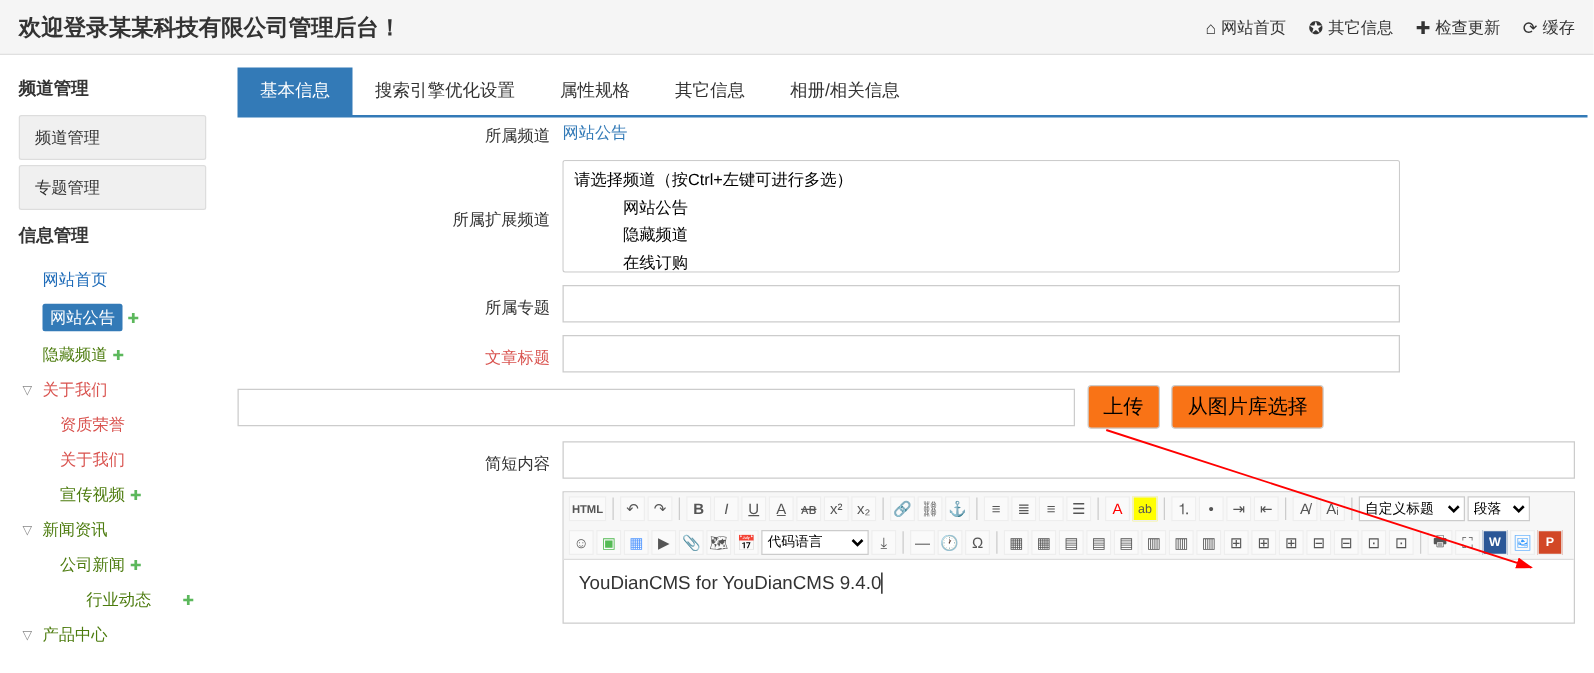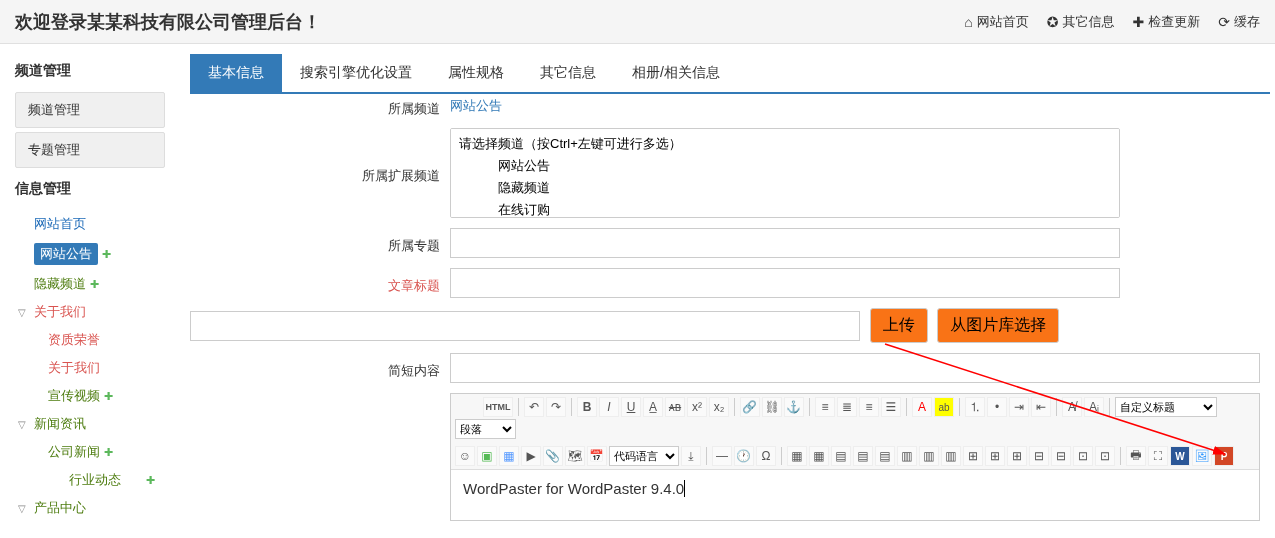--- a/index.html
+++ b/index.html
@@ -31,21 +31,21 @@
 .form-val { flex: 1; }
 .form-val select[multiple] { width: 670px; height: 90px; border: 1px solid #ccc; font-size: 13px; padding: 4px; }
 .form-val select[multiple] option { padding: 2px 4px; }
 .form-val input[type=text] { width: 670px; height: 30px; border: 1px solid #ccc; padding: 0 8px; font-size: 13px; }
 .link-blue { color: #337ab7; }
 .btn-sm { border: 1px solid #ccc; background: #f97316; padding: 6px 12px; cursor: pointer; font-size: 16px; border-radius: 3px; margin-left: 6px; }
 .big-input { width: 810px !important; }
 .editor { border: 1px solid #ccc; width: 810px; }
 .ed-toolbar { background: #f7f7f7; border-bottom: 1px solid #ddd; padding: 3px 4px; display: flex; flex-wrap: wrap; align-items: center; gap: 2px; }
 .ed-btn { width: 20px; height: 20px; display: inline-flex; align-items: center; justify-content: center; cursor: pointer; font-size: 12px; color: #555; background: #fafafa; border: 1px solid #eee; }
-.ed-btn.html { width: 30px; font-size: 9px; font-weight: bold; margin-left: 28px; }
+.ed-btn.html { width: 30px; font-size: 9px; font-weight: bold; }
 .ed-sep { width: 1px; height: 18px; background: #ccc; margin: 0 3px; }
 .ed-sel { height: 20px; font-size: 11px; border: 1px solid #ccc; background: #fff; }
 .ed-body { min-height: 50px; padding: 10px 12px; font-size: 15px; font-family: Arial; }
 .ed-body .cursor { border-right: 1px solid #000; animation: blink 1s infinite; }
 @keyframes blink { 50% { border-color: transparent; } }
 .arrow-svg { position: absolute; top: 290px; right: 10px; pointer-events: none; }
 </style>
 </head>
 <body>
 
@@ -221,32 +221,32 @@
             <span class="ed-btn" style="background:#ff0;font-size:10px">ab</span>
             <span class="ed-sep"></span>
             <span class="ed-btn">⒈</span>
             <span class="ed-btn">•</span>
             <span class="ed-btn">⇥</span>
             <span class="ed-btn">⇤</span>
             <span class="ed-sep"></span>
             <span class="ed-btn">A̸</span>
             <span class="ed-btn">Aᵢ</span>
             <span class="ed-sep"></span>
-            <select class="ed-sel" style="width:102px"><option>自定义标题</option></select>
-            <select class="ed-sel" style="width:61px"><option>段落</option></select>
+            <select class="ed-sel" style="width:85px"><option>自定义标题</option></select>
+            <select class="ed-sel" style="width:50px"><option>段落</option></select>
 
             <div style="flex-basis:100%;height:3px"></div>
             <span class="ed-btn">☺</span>
             <span class="ed-btn" style="color:#5b5">▣</span>
             <span class="ed-btn" style="color:#59f">▦</span>
             <span class="ed-btn">▶</span>
             <span class="ed-btn">📎</span>
             <span class="ed-btn">🗺</span>
             <span class="ed-btn">📅</span>
-            <select class="ed-sel" style="width:70px"><option>代码语言</option></select>
+            <select class="ed-sel" style="width:86px"><option>代码语言</option></select>
             <span class="ed-btn">⤓</span>
             <span class="ed-sep"></span>
             <span class="ed-btn">—</span>
             <span class="ed-btn">🕐</span>
             <span class="ed-btn">Ω</span>
             <span class="ed-sep"></span>
             <span class="ed-btn">▦</span>
             <span class="ed-btn">▦</span>
             <span class="ed-btn">▤</span>
             <span class="ed-btn">▤</span>
@@ -261,21 +261,21 @@
             <span class="ed-btn">⊟</span>
             <span class="ed-btn">⊡</span>
             <span class="ed-btn">⊡</span>
             <span class="ed-sep"></span>
             <span class="ed-btn">🖶</span>
             <span class="ed-btn">⛶</span>
             <span class="ed-btn" style="background:#2b5797;color:#fff;font-weight:bold;font-size:10px">W</span>
             <span class="ed-btn" style="color:#39f">🖼</span>
             <span class="ed-btn" style="background:#d24726;color:#fff;font-weight:bold;font-size:10px">P</span>
           </div>
-          <div class="ed-body"><span>WordPaster for WordPaster 9.4.0</span><span class="cursor"></span></div>
+          <div class="ed-body"><span>YouDianCMS for YouDianCMS 9.4.0</span><span class="cursor"></span></div>
         </div>
       </div>
     </div>
 
     <svg class="arrow-svg" width="400" height="170">
       <defs>
           <marker id="ah" markerWidth="10" markerHeight="10" refX="8" refY="3" orient="auto">
             <path d="M0,0 L0,6 L9,3 z" fill="red"></path>
           </marker>
         </defs>

